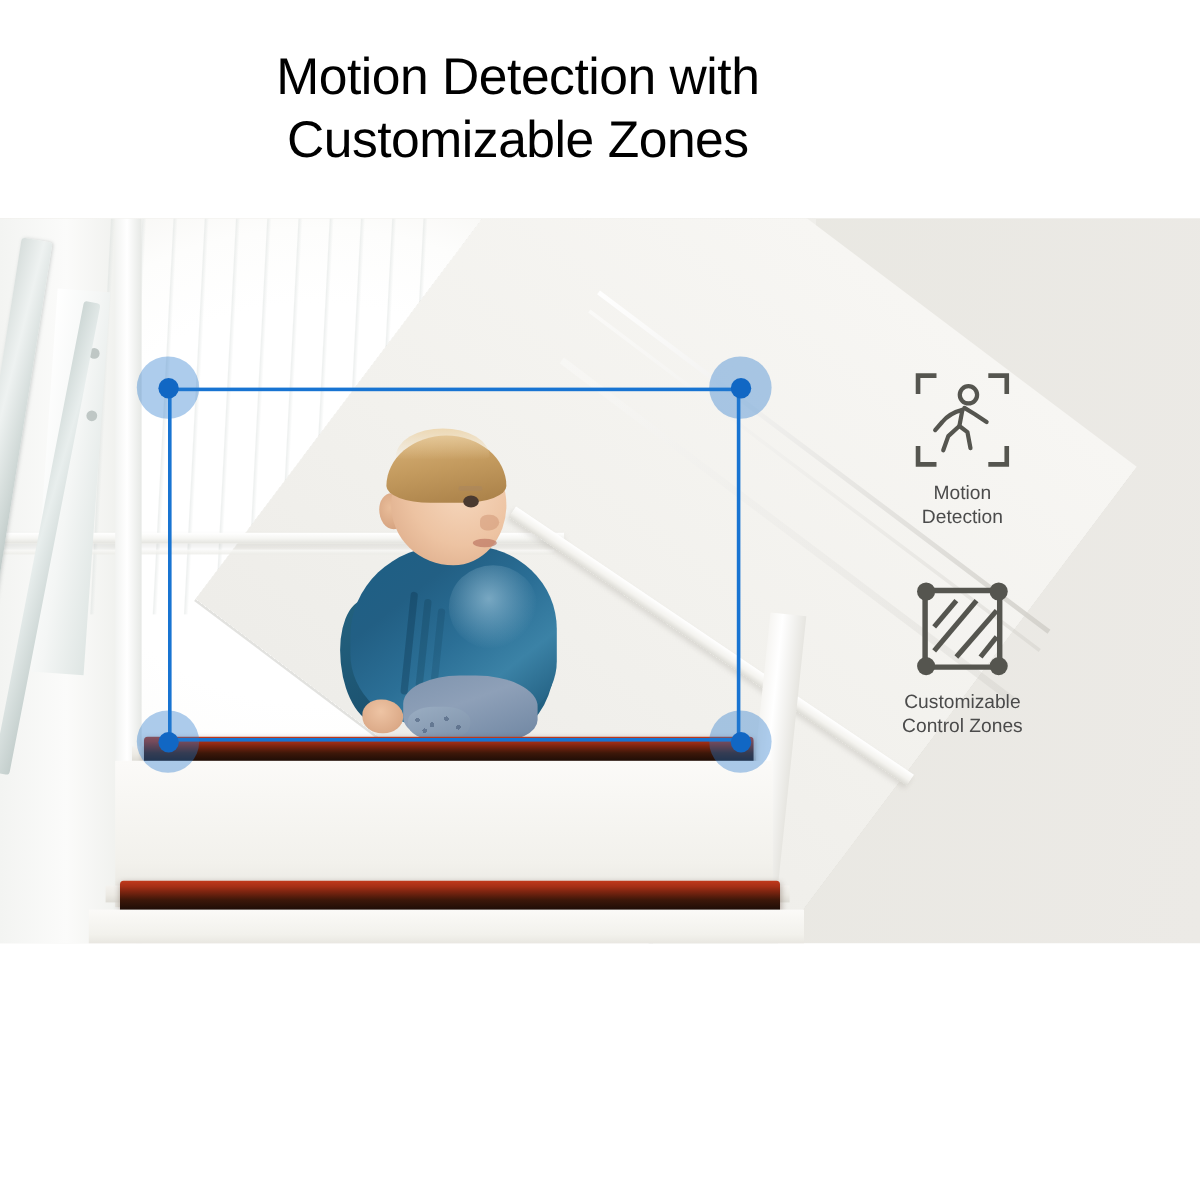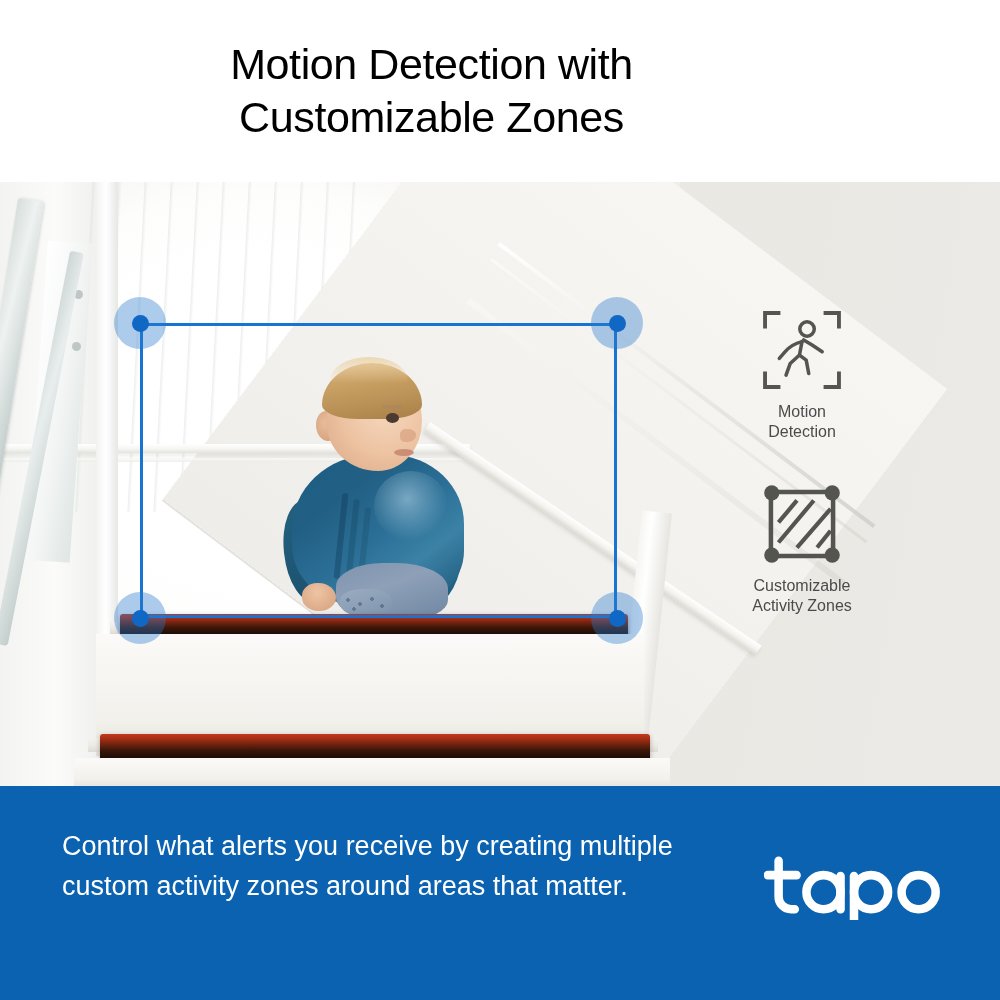--- a/index.html
+++ b/index.html
@@ -514,38 +514,19 @@
           <path d="M68 78 L84 58"></path>
         </g>
         <g fill="#55554F">
           <circle cx="14" cy="13" r="9"></circle>
           <circle cx="86" cy="13" r="9"></circle>
           <circle cx="14" cy="87" r="9"></circle>
           <circle cx="86" cy="87" r="9"></circle>
         </g>
       </svg>
       <div class="feature-label">Customizable
-Activity Zones</div>
+Control Zones</div>
     </div>
 
   </div>
 
-  <div class="banner">
-    <div class="banner-text">Control what alerts you receive by creating multiple custom activity zones around areas that matter.</div>
-
-    <svg class="brand" viewBox="0 0 200 78">
-      <g fill="none" stroke="#ffffff" stroke-width="9.5" stroke-linecap="round">
-
-        <path d="M16 12 V52 a14 14 0 0 0 14 14 h4"></path>
-        <path d="M4 28 H36"></path>
-
-        <circle cx="66" cy="47" r="19"></circle>
-        <path d="M85 29 V66"></path>
-
-        <circle cx="119" cy="47" r="19"></circle>
-        <path d="M100 29 V78"></path>
-
-        <circle cx="172" cy="47" r="19"></circle>
-      </g>
-    </svg>
-  </div>
 
 </div>
 
 </body></html>

